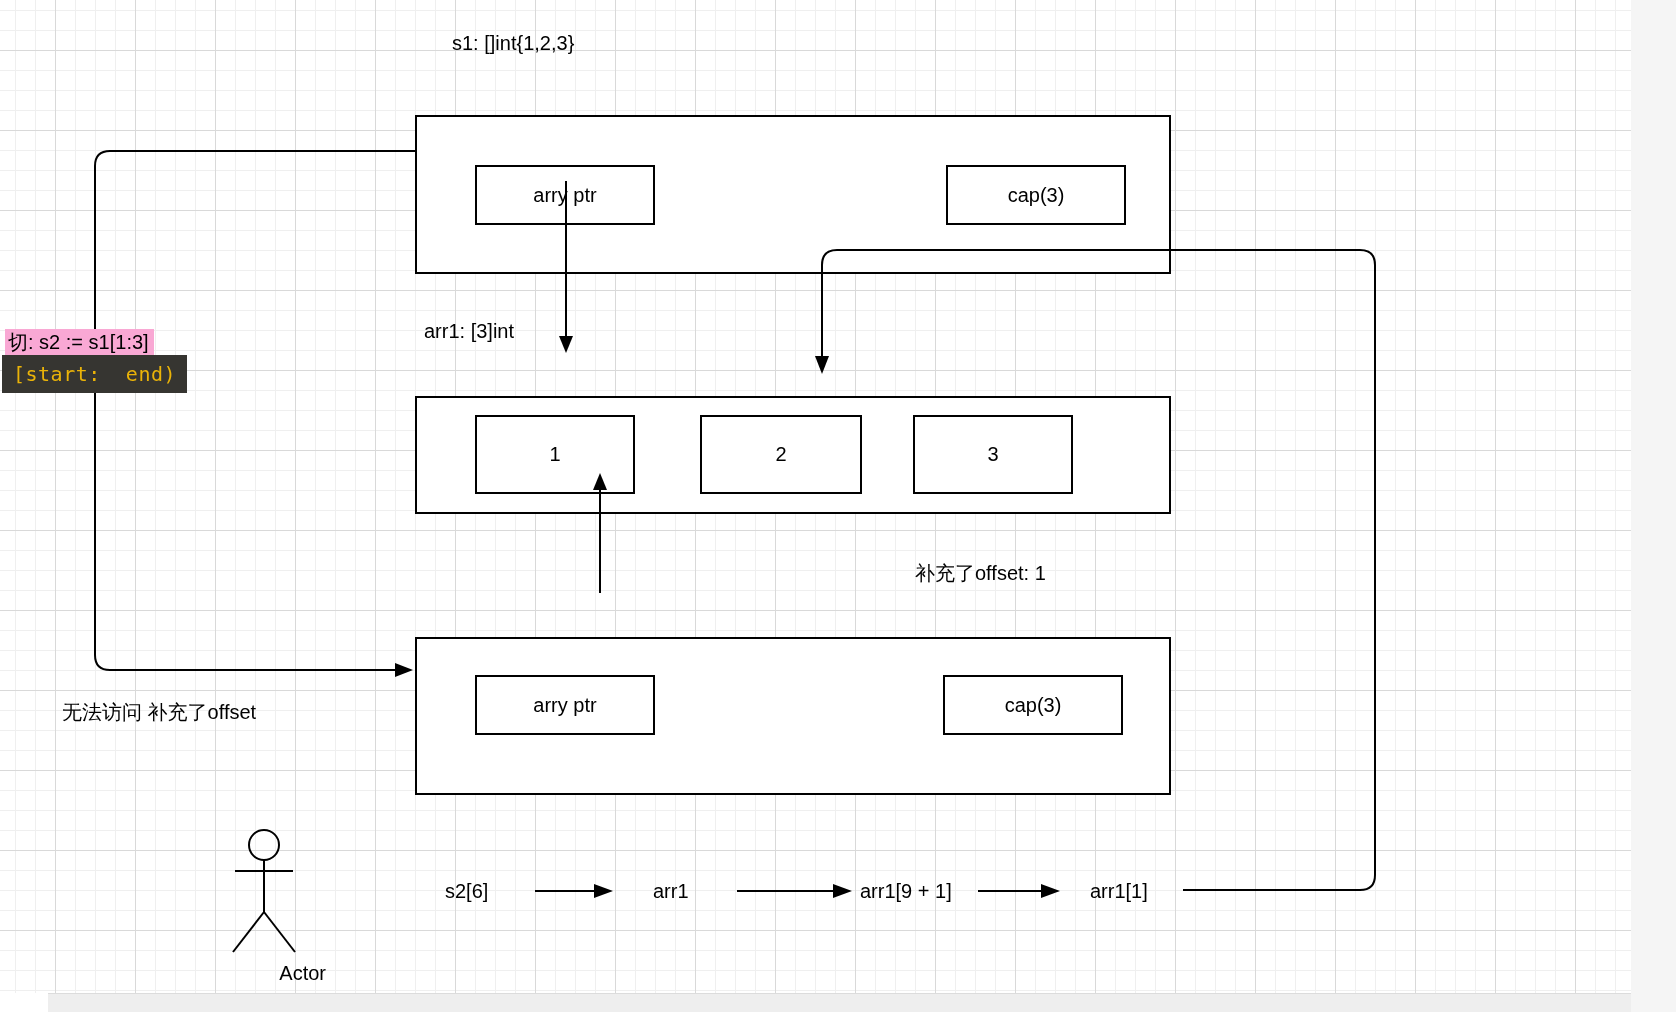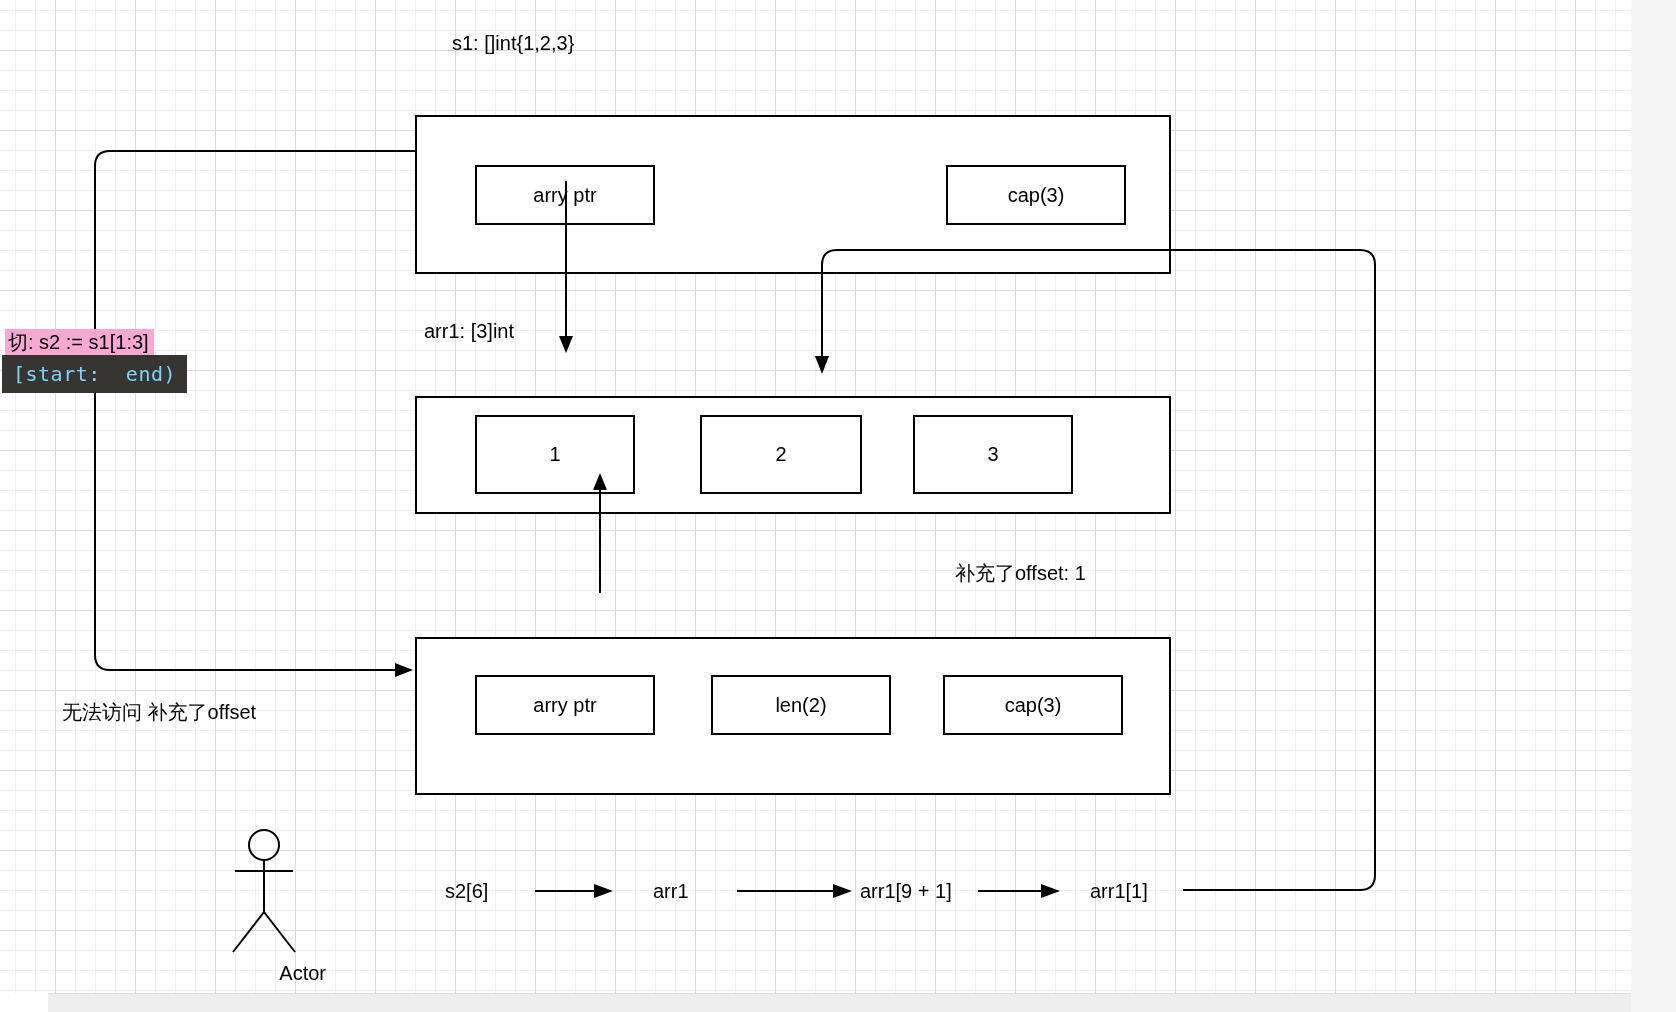--- a/index.html
+++ b/index.html
@@ -54,21 +54,21 @@
     font-size: 20px;
     background: #f9a8d4;
     padding: 2px 5px 3px 3px;
   }
   .code-box {
     position: absolute;
     left: 2px; top: 355px;
     width: 185px; height: 38px;
     box-sizing: border-box;
     background: #363531;
-    color: #7dd3fc;
+    color: #eab308;
     font-family: "DejaVu Sans Mono", monospace;
     font-size: 20px;
     letter-spacing: 0.5px;
     display: flex;
     align-items: center;
     padding-left: 11px;
     white-space: pre;
     z-index: 5;
   }
   .connector-layer {
@@ -107,24 +107,23 @@
   <div class="shape outer" style="left:415px; top:71px; width:756px; height:159px;"></div>
   <div class="shape" style="left:475px; top:121px; width:180px; height:60px;">arry ptr</div>
   <div class="shape" style="left:946px; top:121px; width:180px; height:60px;">cap(3)</div>
 
   <div class="freelabel" style="left:424px; top:320px;">arr1: [3]int</div>
   <div class="shape outer" style="left:415px; top:352px; width:756px; height:118px;"></div>
   <div class="shape" style="left:475px; top:371px; width:160px; height:79px;">1</div>
   <div class="shape" style="left:700px; top:371px; width:162px; height:79px;">2</div>
   <div class="shape" style="left:913px; top:371px; width:160px; height:79px;">3</div>
 
-  <div class="freelabel" style="left:915px; top:562px;margin-left:40px;">补充了offset: 1</div>
+  <div class="freelabel" style="left:915px; top:562px;">补充了offset: 1</div>
   <div class="shape outer" style="left:415px; top:593px; width:756px; height:158px;"></div>
   <div class="shape" style="left:475px; top:631px; width:180px; height:60px;">arry ptr</div>
-  <div class="shape" style="left:711px; top:631px; width:180px; height:60px;">len(2)</div>
   <div class="shape" style="left:943px; top:631px; width:180px; height:60px;">cap(3)</div>
 
   <div class="freelabel slice-label" style="left:5px; top:329px;">切:  s2 := s1[1:3]</div>
   <div class="code-box">[start:  end)</div>
   <div class="freelabel" style="left:62px; top:701px;">无法访问 补充了offset</div>
 
   <div class="freelabel" style="left:445px; top:880px;">s2[6]</div>
   <div class="freelabel" style="left:653px; top:880px;">arr1</div>
   <div class="freelabel" style="left:860px; top:880px;">arr1[9 + 1]</div>
   <div class="freelabel" style="left:1090px; top:880px;">arr1[1]</div>

